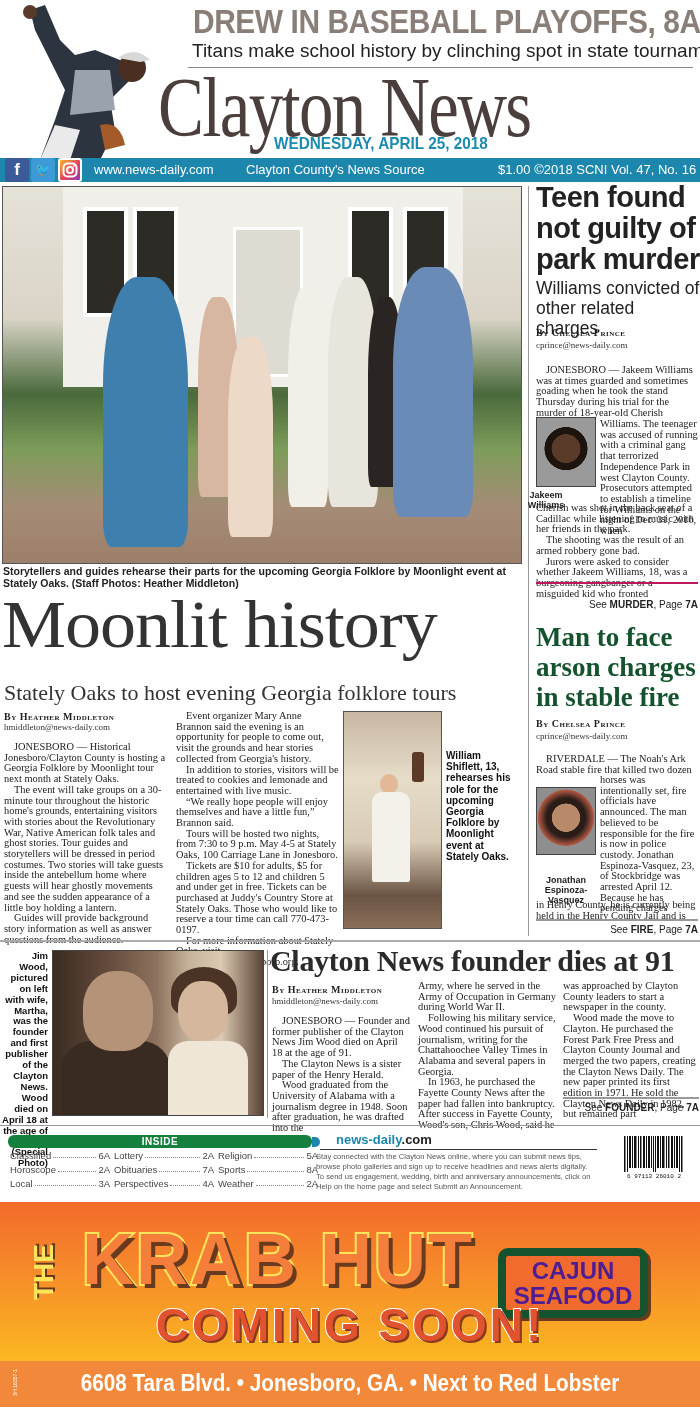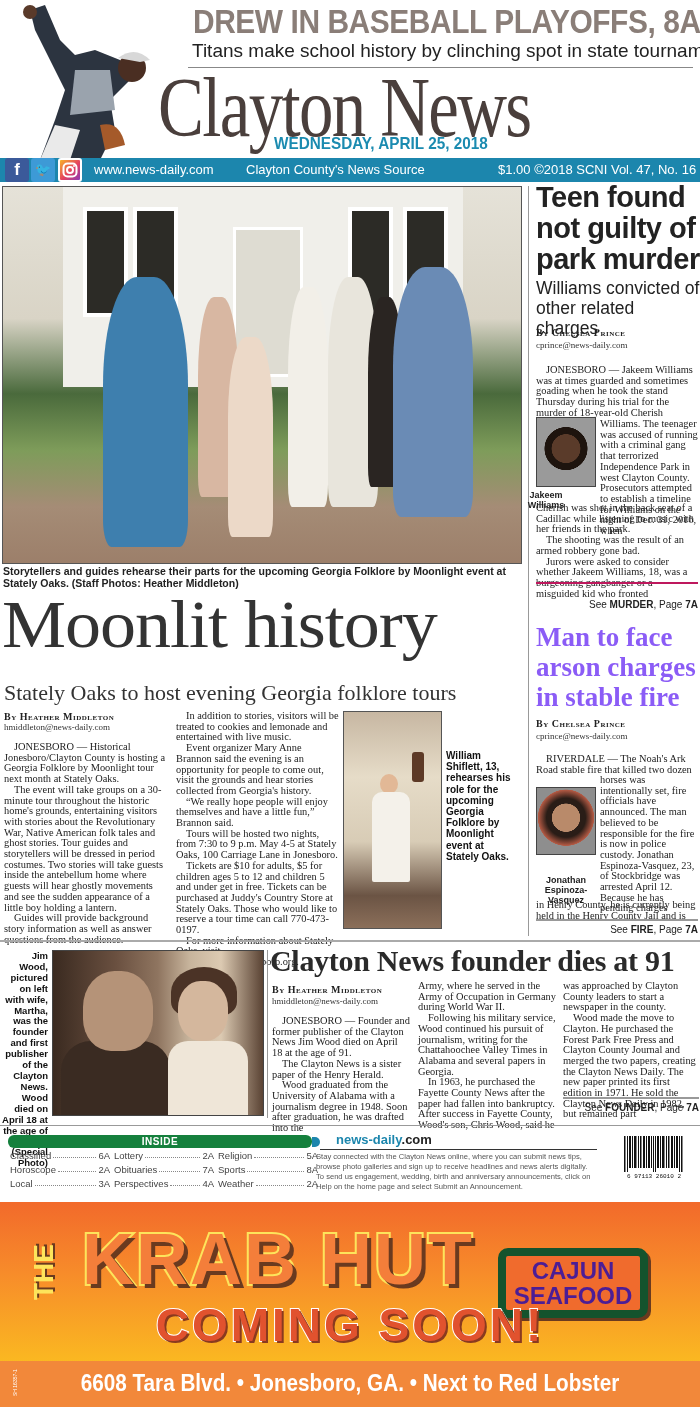--- a/index.html
+++ b/index.html
@@ -55,21 +55,21 @@
   #r-em1 { left: 536px; top: 340px; }
   #r-body1a { left: 536px; top: 365px; width: 162px; }
   #jakeem-photo { left: 536px; top: 417px; width: 60px; height: 70px; background: radial-gradient(circle at 50% 45%, #5a3b2a 0 30%, #1e140e 31% 45%, #9a9a9a 46%); border: 1px solid #444; }
   #jakeem-cap { left: 516px; top: 490px; width: 60px; text-align:center; font-family: "Liberation Sans", sans-serif; font-weight: bold; font-size: 9px; line-height: 10px; }
   #r-body1b { left: 600px; top: 419px; width: 98px; }
   #r-body1c { left: 536px; top: 503px; width: 162px; }
   .see { font-family: "Liberation Sans", sans-serif; font-size: 10px; color: #222; text-align: right; }
   .see b { font-weight: bold; }
   #see-murder { left: 536px; top: 582px; width: 162px; border-top: 2px solid #be185d; padding-top: 15px; }
 
-  #r-head2 { left: 536px; top: 622px; width: 164px; font-family: "Liberation Serif", serif; font-weight: bold; font-size: 27px; line-height: 30px; color: #8b5cf6; }
+  #r-head2 { left: 536px; top: 622px; width: 164px; font-family: "Liberation Serif", serif; font-weight: bold; font-size: 27px; line-height: 30px; color: #14532d; }
   #r-by2 { left: 536px; top: 718px; }
   #r-em2 { left: 536px; top: 731px; }
   #r-body2a { left: 536px; top: 754px; width: 162px; }
   #jon-photo { left: 536px; top: 787px; width: 60px; height: 68px; background: radial-gradient(circle at 50% 45%, #b98a6a 0 30%, #2a1d17 31% 42%, #b45a44 60%, #8e8e8e 61%); border: 1px solid #444; }
   #jon-cap { left: 532px; top: 858px; width: 68px; text-align:center; font-family: "Liberation Sans", sans-serif; font-weight: bold; font-size: 9px; line-height: 10px; margin-top: 17px; }
   #r-body2b { left: 600px; top: 775px; width: 98px; }
   #r-body2c { left: 536px; top: 900px; width: 162px; }
   #see-fire { left: 536px; top: 919px; width: 162px; border-top: 2px solid #999; padding-top: 3px; }
 
   
@@ -170,22 +170,22 @@
 <div id="col1" class="abs">
   <div class="byline">By Heather Middleton</div>
   <div class="email">hmiddleton@news-daily.com</div>
   <div class="body" style="margin-top:10px">
     <p>JONESBORO — Historical Jonesboro/Clayton County is hosting a Georgia Folklore by Moonlight tour next month at Stately Oaks.</p>
     <p>The event will take groups on a 30-minute tour throughout the historic home's grounds, entertaining visitors with stories about the Revolutionary War, Native American folk tales and ghost stories. Tour guides and storytellers will be dressed in period costumes. Two stories will take guests inside the antebellum home where guests will hear ghostly movements and see the sudden appearance of a little boy holding a lantern.</p>
     <p>Guides will provide background story information as well as answer questions from the audience.</p>
   </div>
 </div>
 <div id="col2" class="abs body">
+  <p>Event organizer Mary Anne Brannon said the evening is an opportunity for people to come out, visit the grounds and hear stories collected from Georgia's history.</p>
   <p>In addition to stories, visitors will be treated to cookies and lemonade and entertained with live music.</p>
-  <p>Event organizer Mary Anne Brannon said the evening is an opportunity for people to come out, visit the grounds and hear stories collected from Georgia's history.</p>
   <p>“We really hope people will enjoy themselves and have a little fun,” Brannon said.</p>
   <p>Tours will be hosted two nights, from 7:30 to 9 p.m. May 4-5 at Stately Oaks, 100 Carriage Lane in Jonesboro.</p>
   <p>Tickets are $10 for adults, $5 for children ages 5 to 12 and children 5 and under get in free. Tickets can be purchased at Juddy's Country Store at Stately Oaks. Those who would like to reserve a tour time can call 770-473-0197.</p>
   <p>For more information about Stately Oaks, visit www.historicaljonesboro.org.</p>
 </div>
 <div id="boy-photo" class="abs">
   <div class="head"></div>
     <div class="gown"></div>
     <div class="lantern"></div>
 </div>

